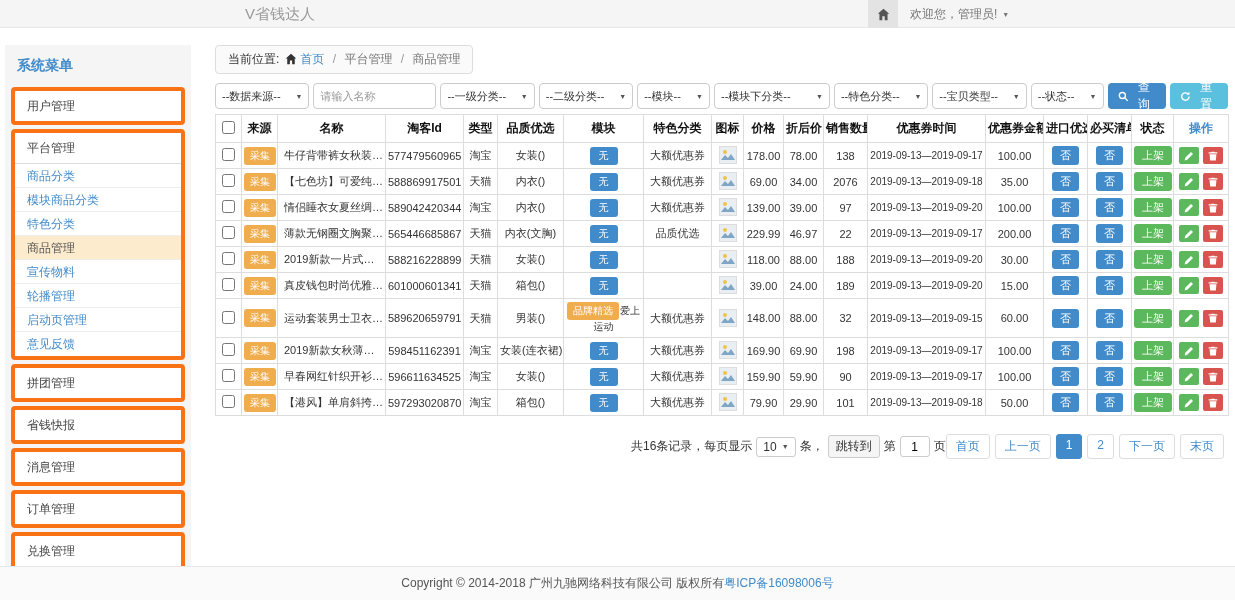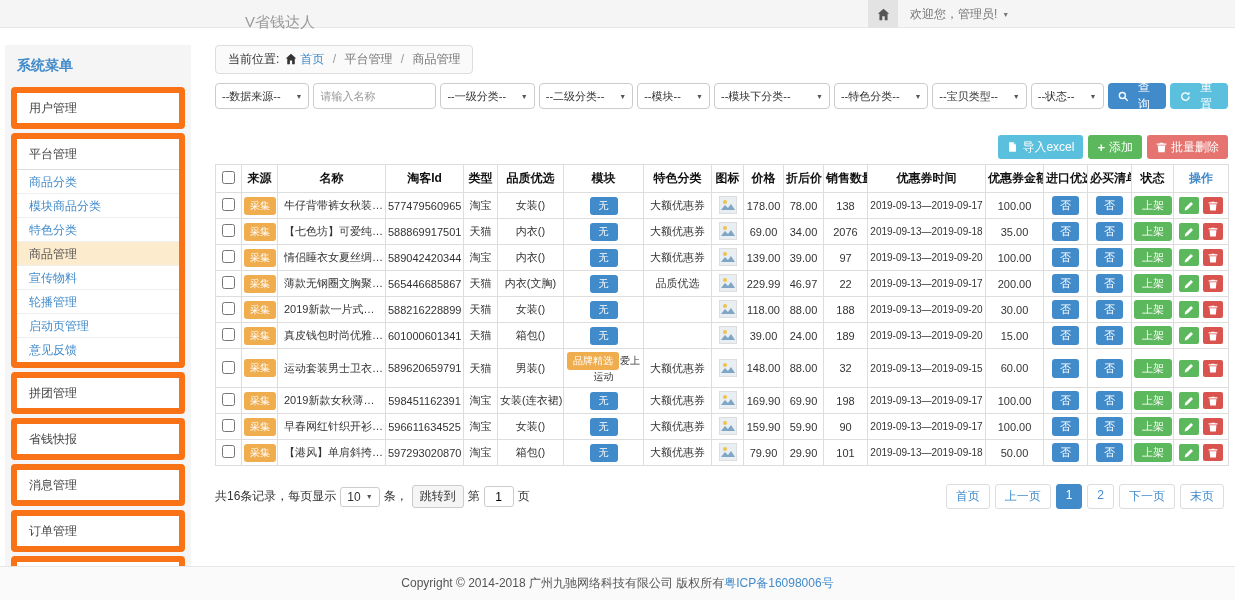--- a/index.html
+++ b/index.html
@@ -4,29 +4,29 @@
 <style>
   * { box-sizing: border-box; margin: 0; padding: 0; }
   html,body { width:1235px; height:600px; }
   body {
     position: relative; overflow: hidden; background:#fff;
     font-family: "Liberation Sans", "DejaVu Sans", sans-serif;
     font-size: 12px; color:#333;
   }
   
   .topbar { position:absolute; top:0; left:0; right:0; height:28px; background:#f5f5f5; border-bottom:1px solid #e7e7e7; }
-  .brand { position:absolute; left:245px; top:8px; line-height:28px; font-size:15px; color:#9a9a9a; cursor:pointer; }
+  .brand { position:absolute; left:245px; top:0; line-height:28px; font-size:15px; color:#9a9a9a; cursor:pointer; }
   .top-right { position:absolute; left:868px; top:0; height:28px; display:flex; align-items:center; }
   .home-box { width:30px; height:28px; background:#e3e3e3; display:flex; align-items:center; justify-content:center; cursor:pointer; }
   .welcome { margin-left:12px; font-size:12px; color:#777; cursor:pointer; display:flex; align-items:center; gap:5px; }
   .tcaret { font-size:7px; color:#777; }
   
   .sidebar { position:absolute; left:5px; top:45px; width:186px; height:530px; background:#f5f5f5; padding:8px 6px; overflow:hidden; }
   .sb-title { color:#428bca; font-size:14px; font-weight:bold; margin:4px 0 12px 6px; }
-  .sb-panel { margin-bottom:4px; border:6px solid #f97316; border-radius:4px; background:#fff; overflow:hidden; }
+  .sb-panel { margin-bottom:4px; border:4px solid #f97316; border-radius:4px; background:#fff; overflow:hidden; }
   .sb-head { height:30px; line-height:30px; padding-left:12px; font-size:12px; color:#444; cursor:pointer; }
   .sb-sub { border-top:1px solid #ddd; }
   .sb-subitem { height:24px; line-height:24px; padding-left:12px; font-size:12px; color:#428bca; border-bottom:1px solid #eee; cursor:pointer; }
   .sb-subitem:last-child { border-bottom:none; }
   .sb-subitem.active { background:#fdebcd; color:#555; }
   
   .main { position:absolute; left:215px; top:45px; width:1013px; }
   .crumb { display:inline-block; border:1px solid #ddd; border-radius:4px; background:#fafafa; padding:5px 12px; font-size:12px; color:#333; }
   .crumb .sep { color:#999; margin:0 5px; }
   .crumb .dim { color:#777; }
@@ -61,21 +61,21 @@
   td.td-time { font-size:10px; }
   td.td-module { white-space:normal; }
   .badge { display:inline-block; padding:2px 6px; border-radius:3px; color:#fff; font-size:10px; }
   .b-blue { background:#428bca; } .b-green { background:#5cb85c; } .b-orange { background:#f0ad4e; } .b-red { background:#d9534f; }
   .badge.b-blue { padding:2px 9px; }
   .mod-extra { font-size:10px; color:#333; margin-left:1px; }
   .cellbtn { display:inline-block; min-width:14px; padding:2px 8px; border-radius:3px; color:#fff; font-size:11px; cursor:pointer; }
   .opbtn { display:inline-flex; align-items:center; justify-content:center; width:20px; height:17px; border-radius:2px; margin:0 2px; cursor:pointer; }
   .thumb { display:inline-block; width:18px; height:18px; line-height:0; border:1px solid #ddd; }
   
-  .pagebar { margin-top:18px; display:flex; justify-content:space-between; align-items:center; }
+  .pagebar { margin-top:18px; display:flex; justify-content:flex-end; align-items:center; }
   .pageinfo { display:flex; align-items:center; gap:4px; font-size:12px; color:#333; }
   .minisel { display:inline-flex; align-items:center; gap:5px; border:1px solid #ccc; border-radius:3px; background:#fff; padding:2px 6px; font-size:12px; cursor:pointer; }
   .minisel .caret { font-size:7px; color:#555; }
   .jumpbtn { border:1px solid #ccc; background:#f5f5f5; padding:2px 7px; border-radius:3px; font-size:12px; color:#333; cursor:pointer; }
   .jumpinput { width:30px; height:21px; border:1px solid #ccc; border-radius:3px; text-align:center; font-size:12px; font-family:inherit; }
   .pagenav { display:flex; gap:5px; margin-right:4px; }
   .pgbtn { display:inline-block; min-width:16px; padding:3px 9px; border:1px solid #ddd; border-radius:3px; color:#428bca;
            background:#fff; font-size:12px; text-align:center; cursor:pointer; }
   .pgbtn.active { background:#428bca; border-color:#428bca; color:#fff; }
   
@@ -193,39 +193,20 @@
     </button>
     <button class="btn btn-info">
       <svg width="11" height="11" viewBox="0 0 16 16">
           <path d="M13.5 8a5.5 5.5 0 1 1-2-4.2" fill="none" stroke="#fff" stroke-width="2"></path>
           <path d="M14 1v4.5H9.5z" fill="#fff"></path>
         </svg>
       <span>重置</span>
     </button>
   </div>
 
-  <div class="actions">
-    <button class="abtn a-info">
-      <svg width="11" height="12" viewBox="0 0 16 16">
-          <path d="M3 1h7l3 3v11H3z" fill="#fff"></path>
-          <path d="M10 1v3h3" fill="#5bc0de"></path>
-        </svg>
-      <span>导入excel</span>
-    </button>
-    <button class="abtn a-success">
-      <span class="plus">+</span>
-      <span>添加</span>
-    </button>
-    <button class="abtn a-danger">
-      <svg width="11" height="11" viewBox="0 0 16 16" fill="#fff">
-          <path d="M5.5 2V1h5v1H15v2H1V2h4.5zM2.5 5h11l-1 10h-9l-1-10z"></path>
-        </svg>
-      <span>批量删除</span>
-    </button>
-  </div>
 
   <table>
     <colgroup>
       <col style="width:26px">
         <col style="width:36px">
         <col style="width:108px">
         <col style="width:78px">
       <col style="width:34px">
         <col style="width:66px">
         <col style="width:80px">

